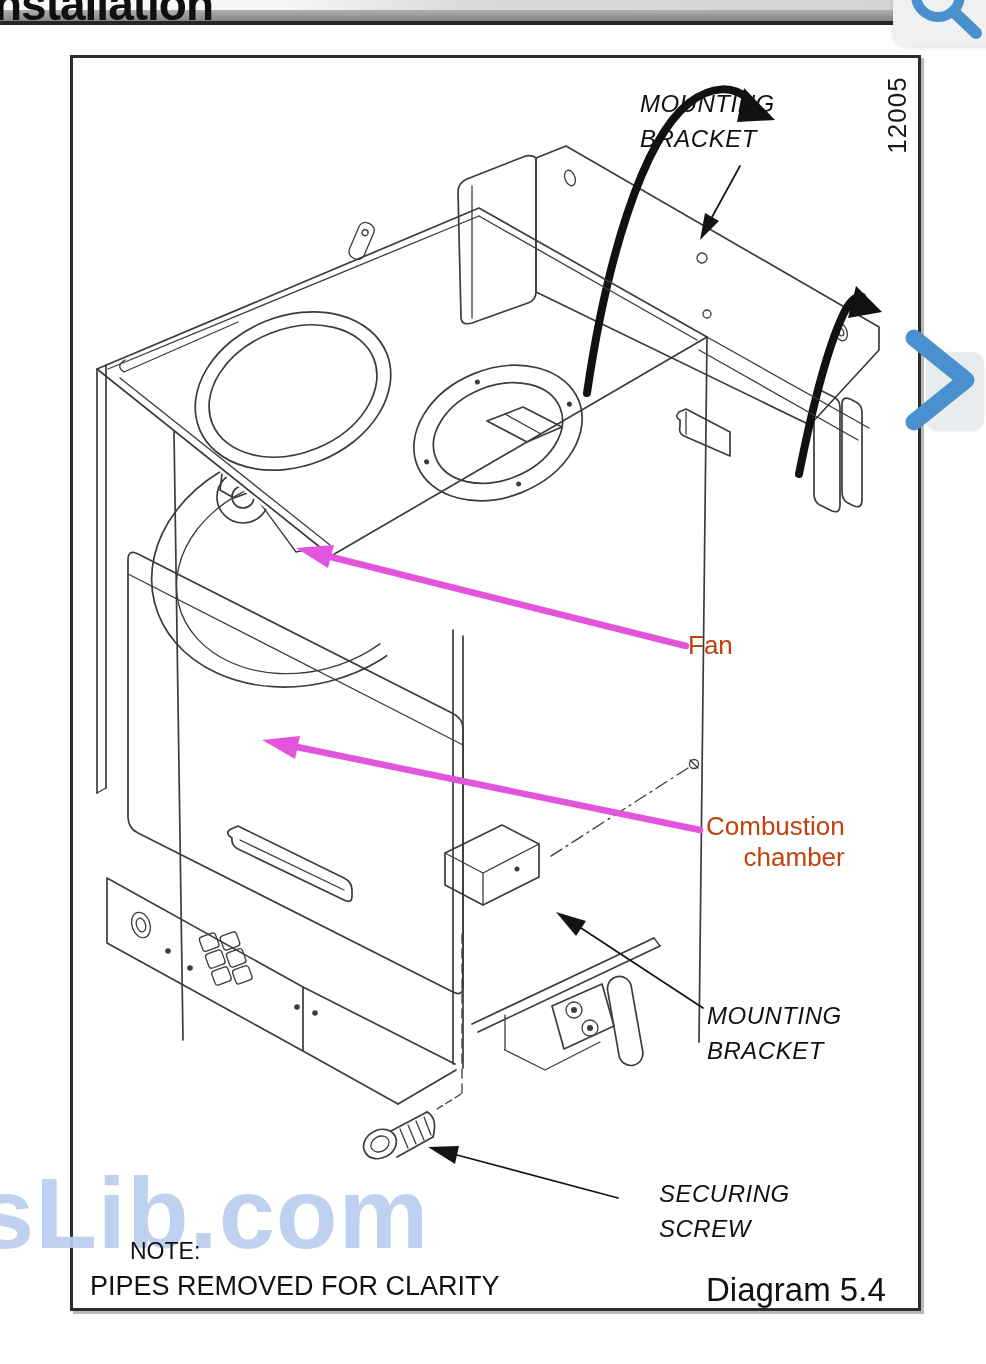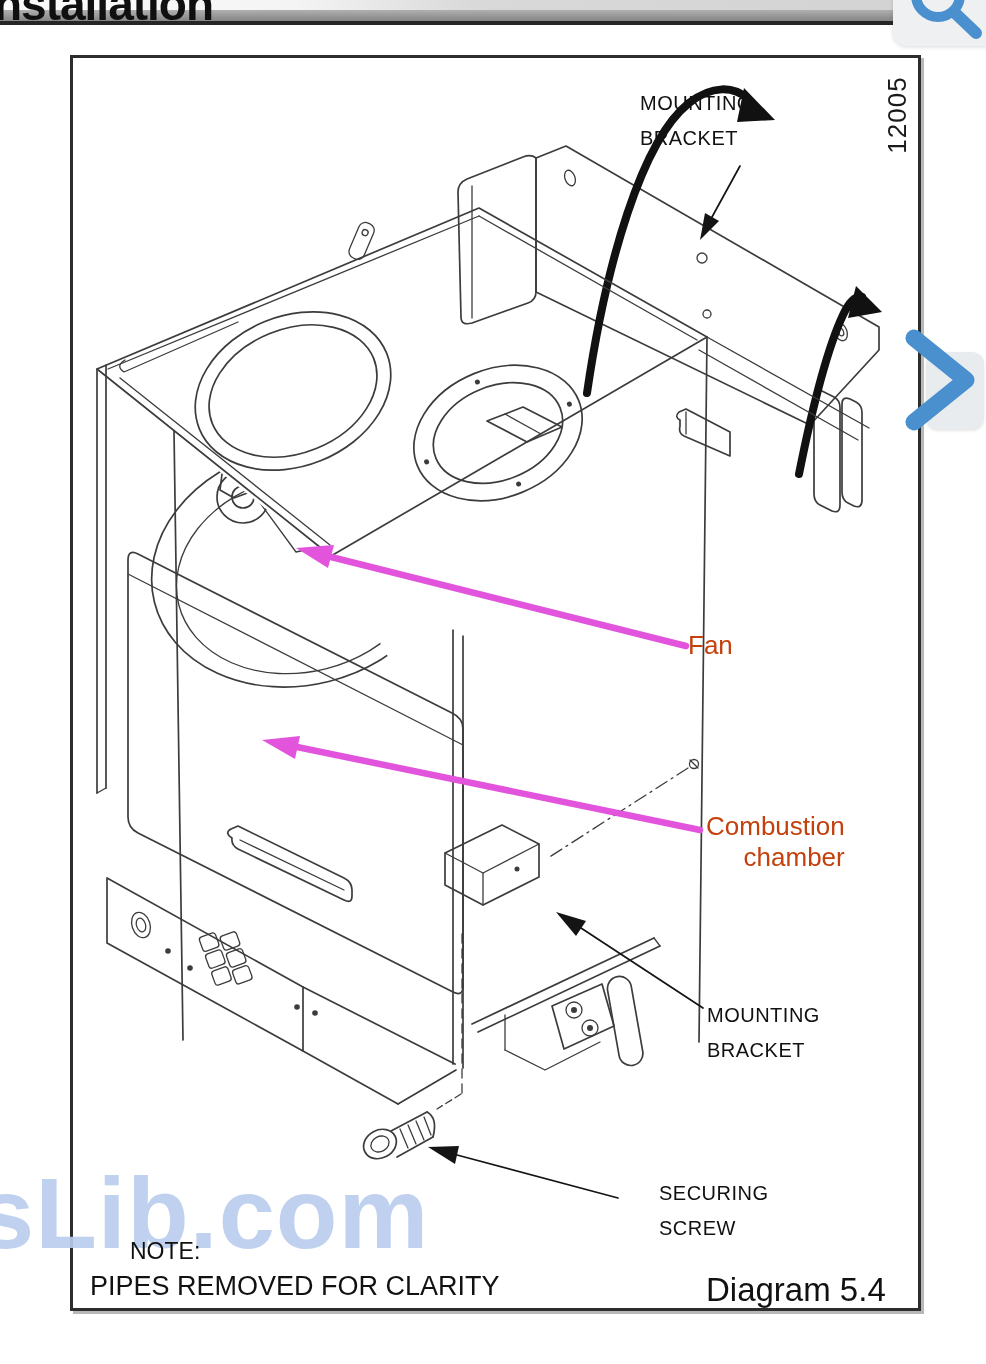--- a/index.html
+++ b/index.html
@@ -26,21 +26,21 @@
   .next-btn svg{position:absolute;left:0;top:0;}
   
   .frame{left:70px;top:55px;width:845px;height:1250px;background:#ffffff;
     border:3px solid #2d2d2d;box-shadow:3px 3px 0 rgba(125,125,125,.55);z-index:1;}
   .drawing{left:70px;top:55px;width:849px;height:1254px;z-index:3;}
   
   .watermark{left:-22px;top:1156px;font-size:101px;font-weight:700;letter-spacing:1px;
     color:#b9cdee;opacity:.9;z-index:2;white-space:nowrap;}
   
   .lbl{color:#111;white-space:nowrap;z-index:5;}
-  .cap{font-size:20px;line-height:35px;letter-spacing:.5px;}
+  .cap{font-size:24px;line-height:35px;letter-spacing:.5px;font-style:italic;}
   .magenta{color:#c2410c;font-size:26px;line-height:31px;z-index:5;}
   .figcode{left:851px;top:100px;width:92px;height:30px;transform:rotate(-90deg);
     transform-origin:center;text-align:center;font-size:26px;letter-spacing:1px;color:#1a1a1a;z-index:5;}
   .note-head{left:90px;top:1238px;font-size:23px;font-weight:400;z-index:5;margin-left:40px;}
   .note-body{left:90px;top:1271px;font-size:27px;z-index:5;}
   .diagram-ref{left:706px;top:1271px;font-size:33px;z-index:5;}
   
   .ln{fill:none;stroke:#3c3c3c;stroke-width:1.7;stroke-linecap:round;stroke-linejoin:round;}
   .thin{stroke-width:1.3;}
   .blk{stroke:#141414;}

